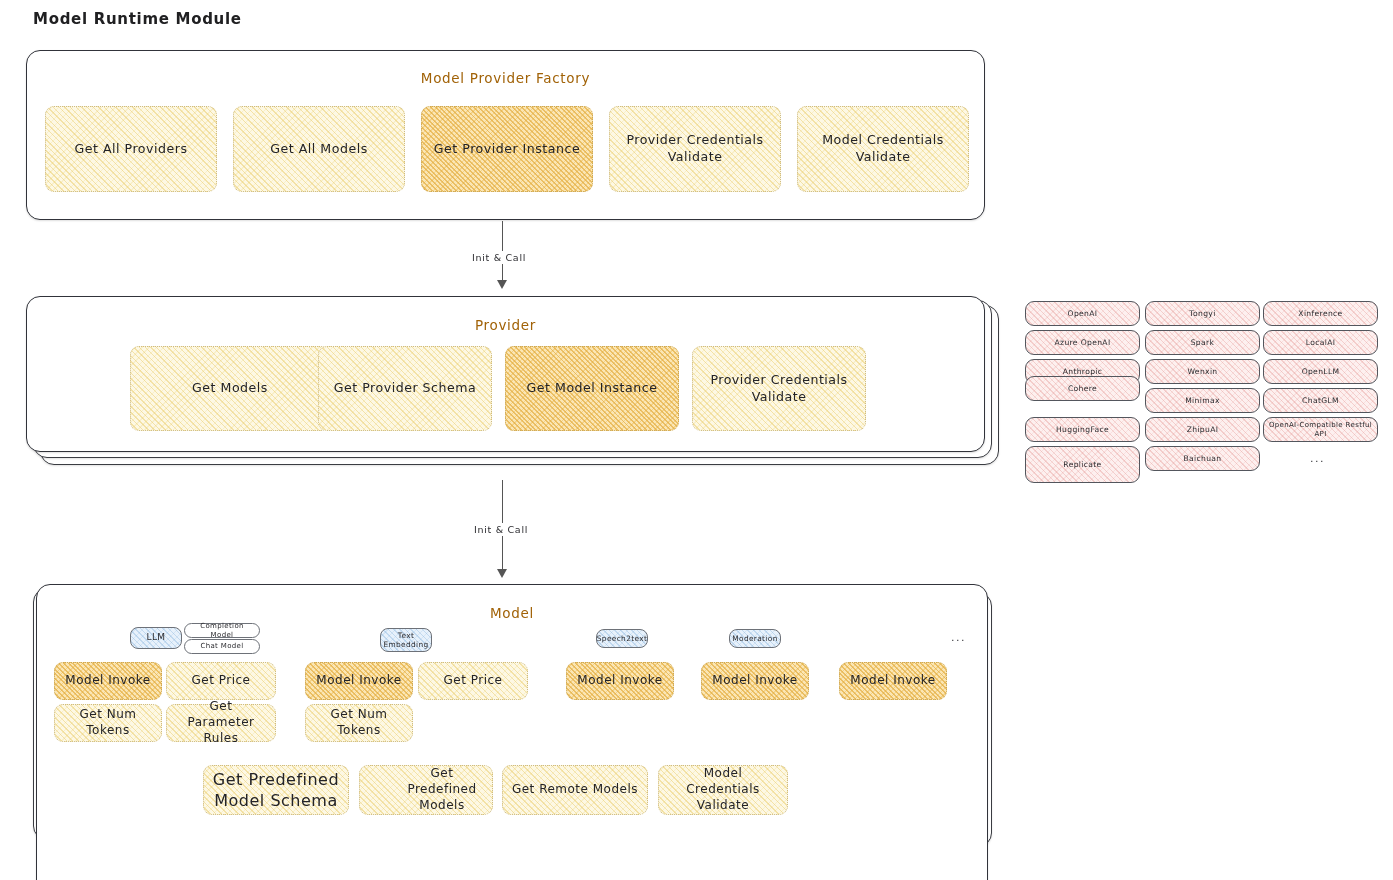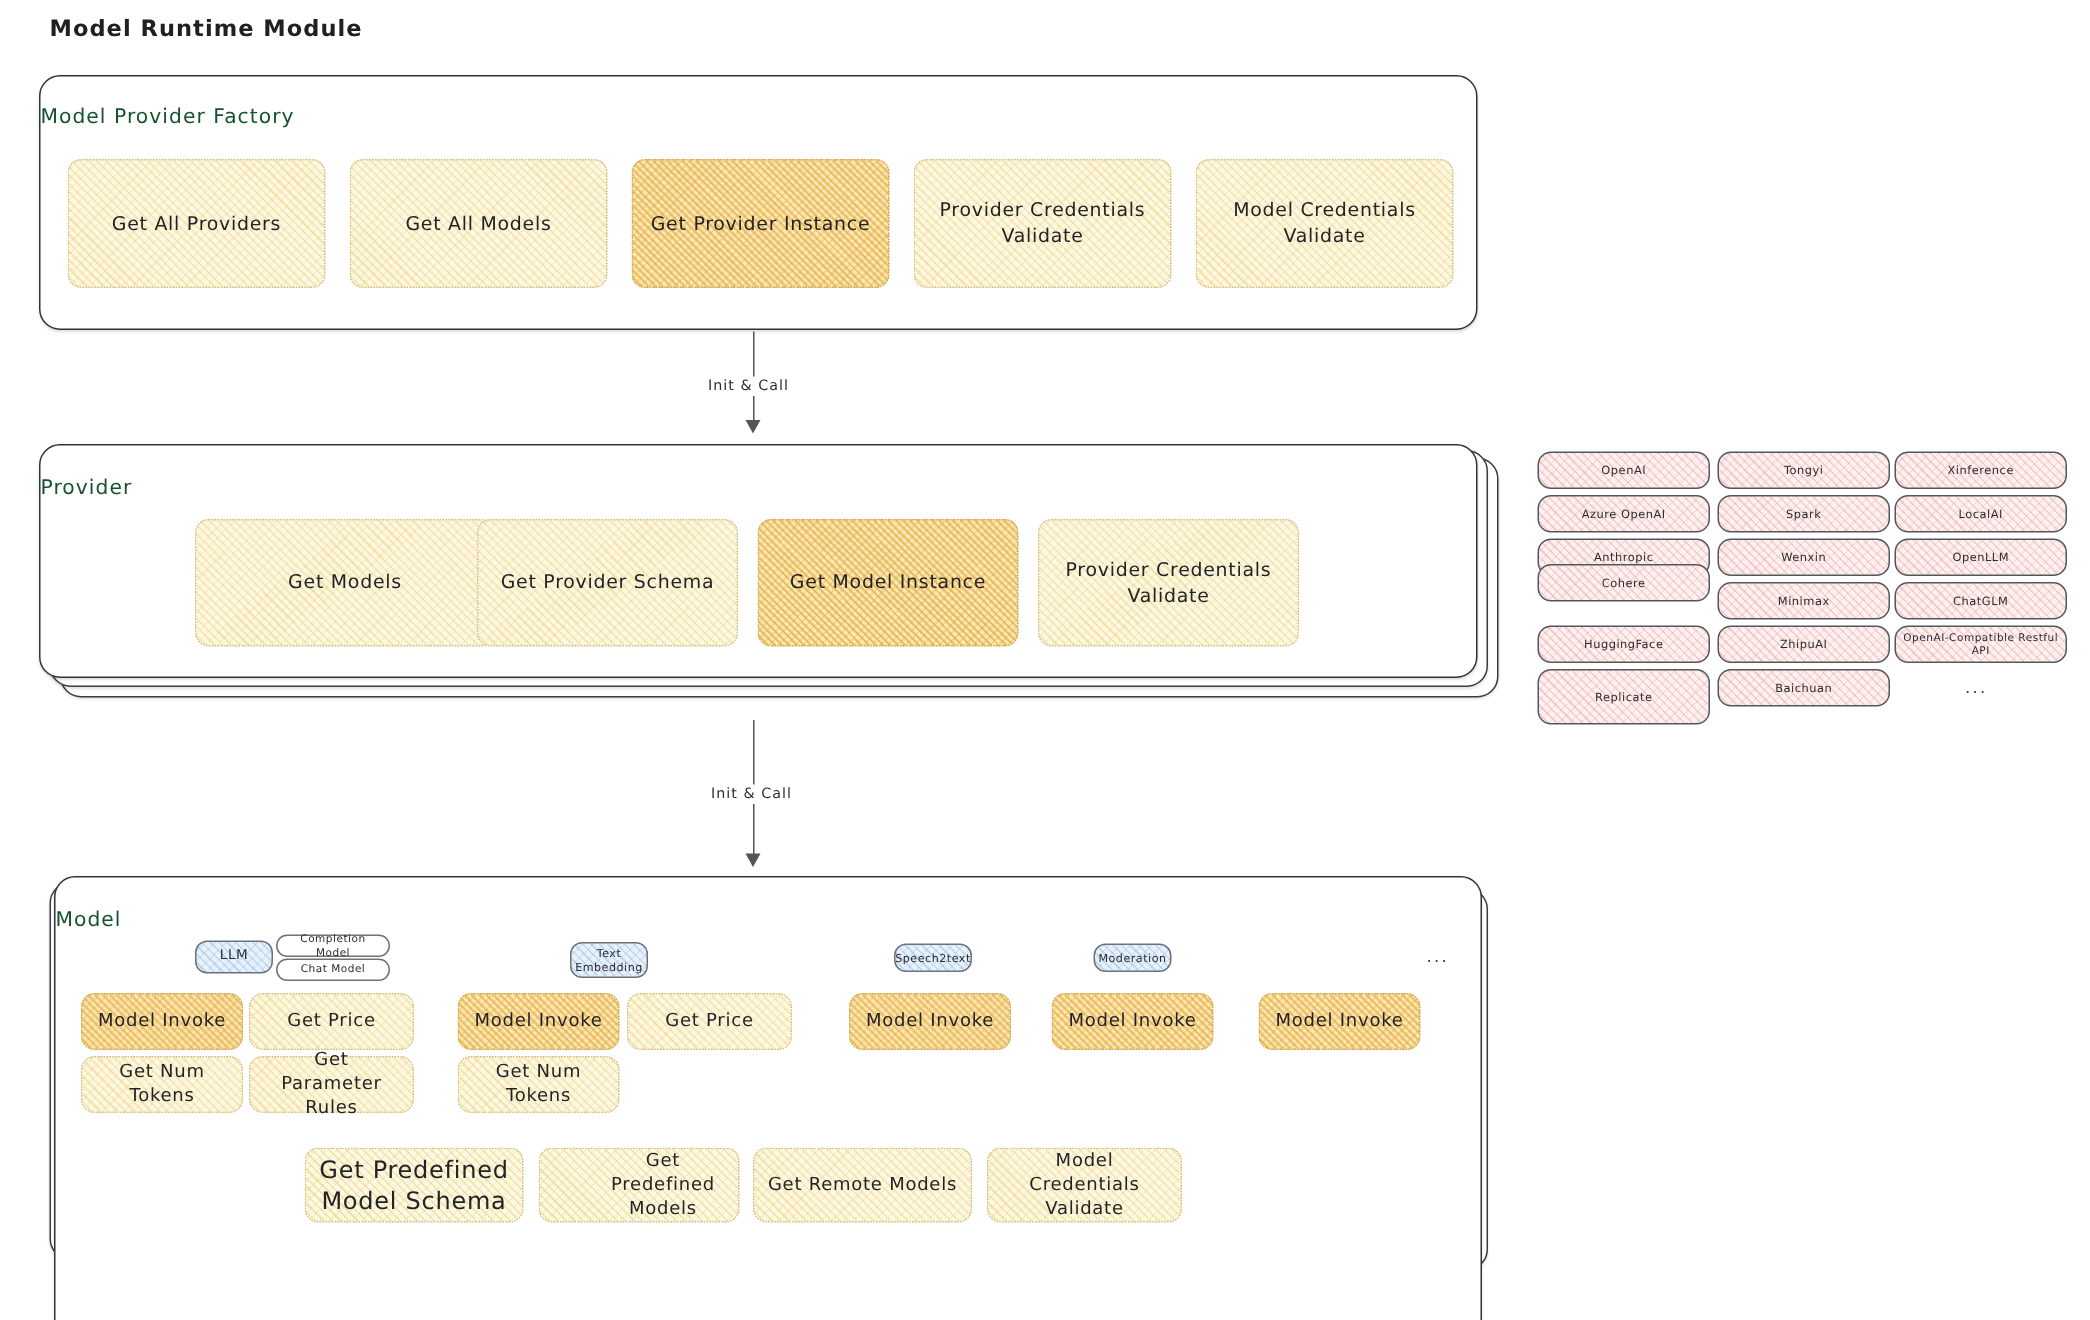--- a/index.html
+++ b/index.html
@@ -28,22 +28,22 @@
   
   .panel {
     position: absolute;
     background: #ffffff;
     border: 1.3px solid #31333a;
     border-radius: 14px;
     box-shadow: 0 1px 2px rgba(0,0,0,.13);
   }
   .panel-title {
     position: absolute; left: 0; right: 0;
-    text-align: left;
-    font-size: 13.5px; color: #14532d;
+    text-align: center;
+    font-size: 13.5px; color: #a16207;
     letter-spacing: .7px;
   }
   
   .stack-layer {
     position: absolute;
     background: #ffffff;
     border: 1.2px solid #3a3c42;
     border-radius: 14px;
     box-shadow: 0 1px 2px rgba(0,0,0,.12);
   }

